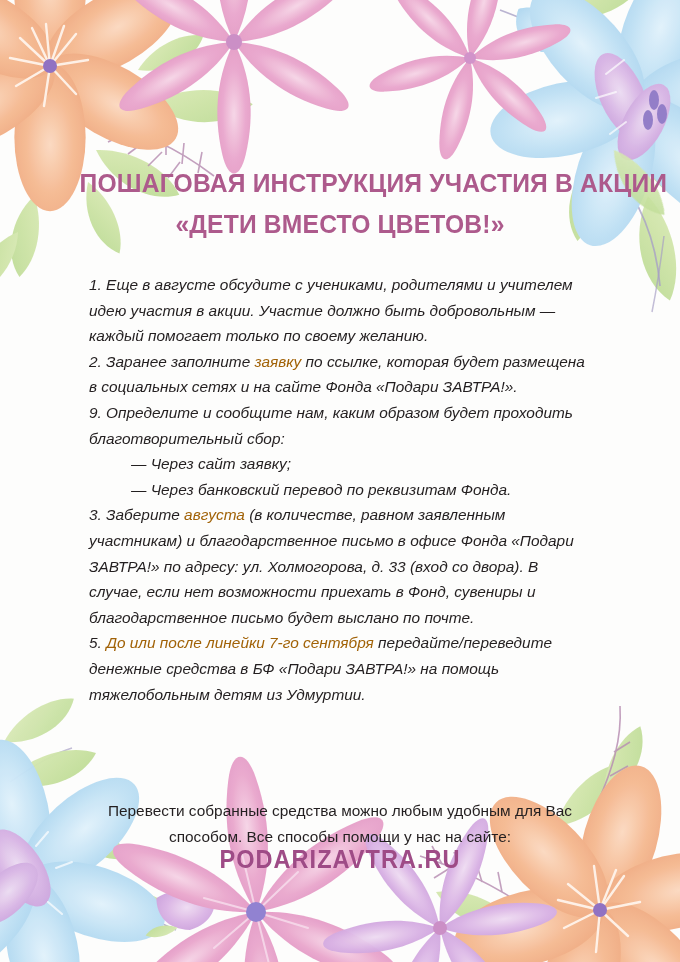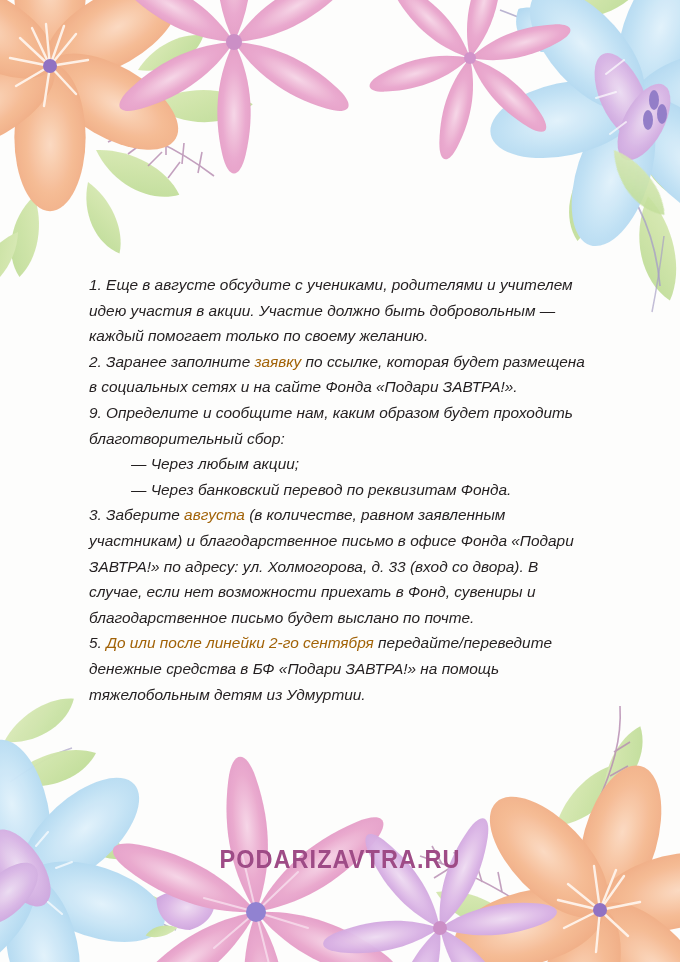--- a/index.html
+++ b/index.html
@@ -341,28 +341,33 @@
         <g transform="translate(440,928)">
           <use href="#lily6" fill="url(#gLilac)" transform="scale(1.3) rotate(22)"></use>
           <circle cx="0" cy="0" r="7" fill="#c98ac4"></circle>
         </g>
       </g>
     </svg>
   </div>
 
   <div class="content">
 
+    <div class="title-block">
+      <div class="title-line">ПОШАГОВАЯ ИНСТРУКЦИЯ УЧАСТИЯ В АКЦИИ</div>
+      <div class="title-line">«ДЕТИ ВМЕСТО ЦВЕТОВ!»</div>
+    </div>
 
     <div class="body-block">
       <p class="para"><span>1. Еще в августе обсудите с учениками, родителями и учителем идею участия в акции. Участие должно быть добровольным — каждый помогает только по своему желанию.</span></p>
       <p class="para"><span>2. Заранее заполните </span><span class="accent">заявку</span><span> по ссылке, которая будет размещена в социальных сетях и на сайте Фонда «Подари ЗАВТРА!».</span></p>
       <p class="para"><span>9. Определите и сообщите нам, каким образом будет проходить благотворительный сбор:</span></p>
-      <p class="para sub">— Через любым акции;</p>
+      <p class="para sub">— Через сайт заявку;</p>
       <p class="para sub">— Через банковский перевод по реквизитам Фонда.</p>
       <p class="para"><span>3. Заберите </span><span class="accent">августа</span><span> (в количестве, равном заявленным участникам) и благодарственное письмо в офисе Фонда «Подари ЗАВТРА!» по адресу: ул. Холмогорова, д. 33 (вход со двора). В случае, если нет возможности приехать в Фонд, сувениры и благодарственное письмо будет выслано по почте.</span></p>
-      <p class="para"><span>5. </span><span class="accent">До или после линейки 2-го сентября</span><span> передайте/переведите денежные средства в БФ «Подари ЗАВТРА!» на помощь тяжелобольным детям из Удмуртии.</span></p>
+      <p class="para"><span>5. </span><span class="accent">До или после линейки 7-го сентября</span><span> передайте/переведите денежные средства в БФ «Подари ЗАВТРА!» на помощь тяжелобольным детям из Удмуртии.</span></p>
     </div>
 
+    <div class="closing">Перевести собранные средства можно любым удобным для Вас способом. Все способы помощи у нас на сайте:</div>
 
     <div class="site-url">PODARIZAVTRA.RU</div>
 
   </div>
 </div>
 
 </body></html>

